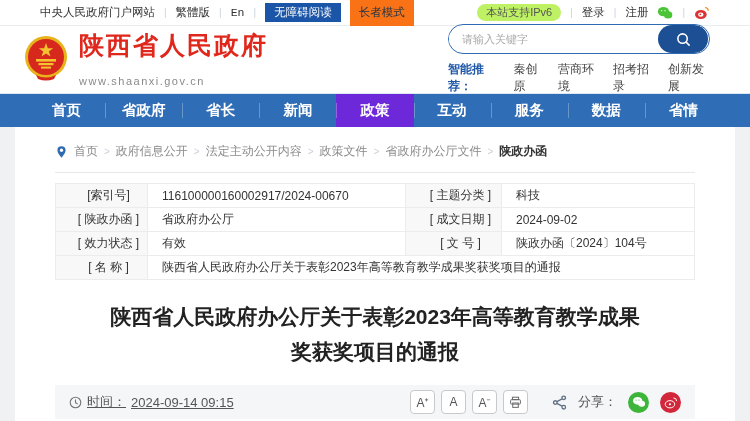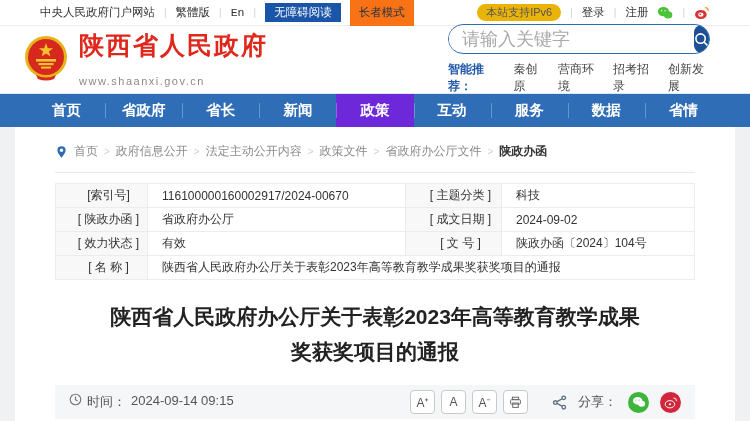--- a/index.html
+++ b/index.html
@@ -8,34 +8,34 @@
 
   
   .topbar { height:26px; background:#fff; border-bottom:1px solid #e9ecef;
             display:flex; align-items:center; justify-content:space-between;
             padding:0 40px; font-size:11.5px; color:#333; flex:0 0 auto; }
   .topbar .grp { display:flex; align-items:center; gap:9px; }
   .sep { color:#c9d2dc; font-size:10px; }
   .tb-link { cursor:pointer; color:#333; text-decoration:none;font-family:Liberation Mono, monospace; }
   .btn-access { background:#1a55a8; color:#fff; padding:2px 9px; font-size:11.5px; cursor:pointer; }
   .btn-elder  { background:#f97316; color:#234; padding:7px 9px; font-size:11.5px; cursor:pointer; }
-  .pill-ipv6  { background:#eab308; color:#555; border-radius:9px; padding:1px 9px; font-size:11px; }
+  .pill-ipv6  { background:#bef264; color:#555; border-radius:9px; padding:1px 9px; font-size:11px; }
   .mini-icon { display:inline-flex; align-items:center; cursor:pointer; }
 
   
   .header { height:68px; background:#fff; border-bottom:1px solid #dbe7f3;
             display:flex; align-items:center; justify-content:space-between;
             padding:0 40px 0 22px; flex:0 0 auto; }
   .logo { display:flex; align-items:center; gap:9px; }
   .logo-txt .site-name { color:#e0271c; font-size:25px; font-weight:bold; letter-spacing:2px; line-height:1.1; }
   .logo-txt .site-url  { color:#8a8a8a; font-size:11px; letter-spacing:1.5px; margin-top:16px; }
   .search-col { width:262px; }
   .search-box { display:flex; align-items:center; height:30px; border:1px solid #2e6bb3;
                 border-radius:16px; background:#fff; overflow:hidden; }
-  .search-box input { flex:1; border:none; outline:none; font-size:18px; padding:0 0 0 13px; color:#333;
+  .search-box input { flex:1; border:none; outline:none; font-size:11px; padding:0 12px 0 13px; color:#333;
                       font-family:"Liberation Sans","DejaVu Sans",sans-serif; }
   .search-box input::placeholder { color:#aaa; }
   .search-btn { width:50px; height:28px; margin:0 1px 0 0; background:#1c4f94; border:none; border-radius:14px;
                 display:flex; align-items:center; justify-content:center; cursor:pointer; }
   .smart-row { display:flex; align-items:center; margin-top:7px; font-size:12px;font-family:Liberation Serif, serif; }
   .smart-label { color:#2058a8; font-weight:bold; }
   .smart-link { color:#444; margin-left:13px; cursor:pointer; }
 
   
   .nav { height:33px; background:#2f6db6; display:flex; padding:0 28px; flex:0 0 auto; }
@@ -58,21 +58,21 @@
   table.meta td { border:1px solid #ececec; height:24px; padding:0 0 0 14px; }
   td.lbl { background:#f8f8f8; text-align:center; padding:0 2px; width:92px; white-space:nowrap; }
   td.val1 { width:258px; }
   td.lbl2 { width:96px; }
 
   .doc-title { text-align:center; font-size:21px; font-weight:bold; color:#222;
                line-height:1.65; margin:20px 55px 16px; }
 
   .meta-bar { background:#f5f6f8; height:34px; display:flex; align-items:center;
               justify-content:space-between; padding:0 14px; font-size:13px; color:#555; }
-  .time-grp { display:flex; align-items:flex-start; gap:5px; }
+  .time-grp { display:flex; align-items:center; gap:5px;text-decoration:underline; }
   .tool-grp { display:flex; align-items:center; }
   .tool-btn { width:25px; height:24px; background:#fff; border:1px solid #c9c9c9; border-radius:4px;
               margin-left:6px; font-size:12px; color:#555; cursor:pointer; display:flex;
               align-items:center; justify-content:center; font-family:"Liberation Sans",sans-serif; }
   .share-grp { display:flex; align-items:center; gap:11px; margin-left:24px; }
   .social { width:21px; height:21px; border-radius:50%; display:flex; align-items:center;
             justify-content:center; cursor:pointer; }
   .social.wechat { background:#3db53a; }
   .social.weibo  { background:#d2273a; }
 </style>

